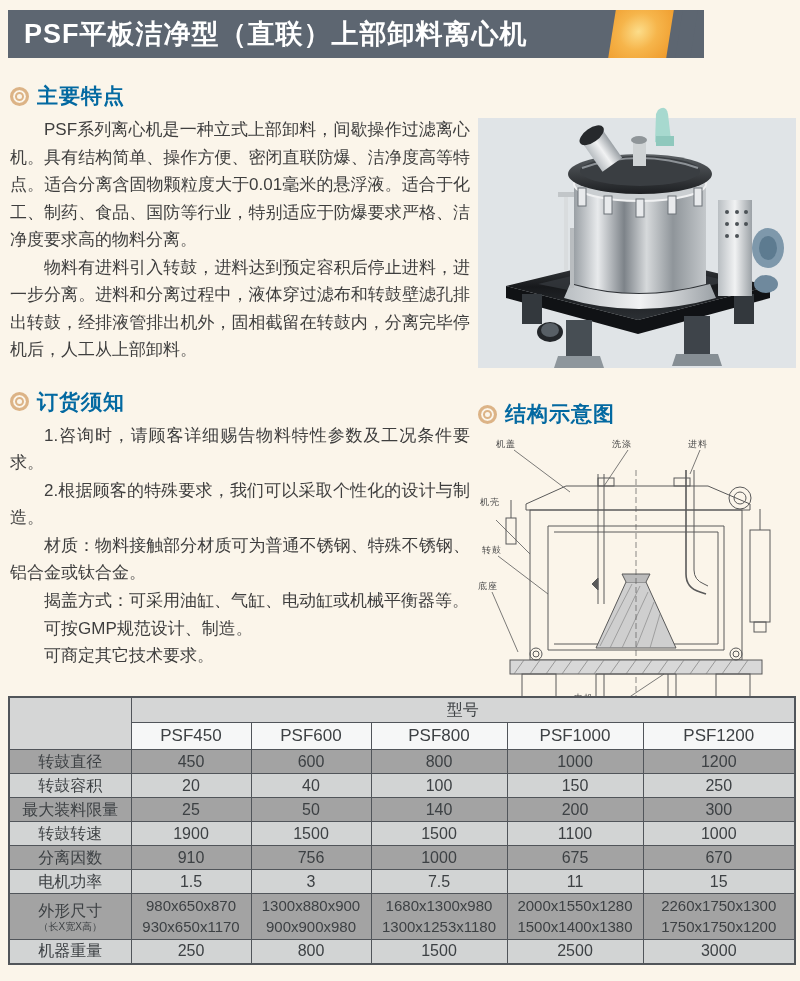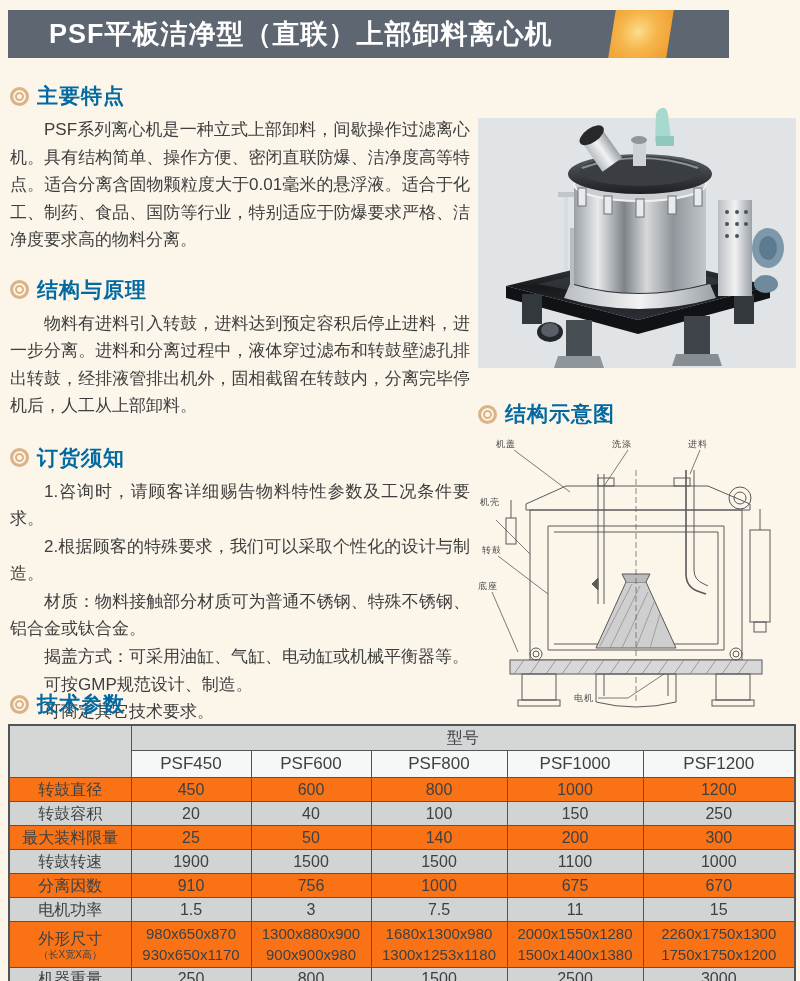--- a/index.html
+++ b/index.html
@@ -1,21 +1,21 @@
 <!DOCTYPE html>
 <html><head>
 <meta charset="utf-8">
 <style>
   html,body{margin:0;padding:0;}
   body{font-family:"Liberation Sans","DejaVu Sans",sans-serif;}
   .page{position:relative;width:800px;height:981px;background:#fbf5ea;overflow:hidden;}
 
   
   .titlebar{position:absolute;left:8px;top:10px;width:696px;height:48px;background:#5d6671;
-    display:flex;align-items:center;padding-left:25px;}
+    display:flex;align-items:center;}
   .titlebar .title{color:#ffffff;font-weight:bold;font-size:27px;padding-left:16px;letter-spacing:1px;white-space:nowrap;}
   .title-accent{position:absolute;left:612px;top:10px;width:58px;height:48px;
     transform:skewX(-9deg);background:radial-gradient(circle at 45% 45%, #fcdd8a 0%, #f6b54b 45%, #ef9b2c 100%);}
   .title-slash{position:absolute;left:679px;top:10px;width:15px;height:48px;transform:skewX(-9deg);background:#5d6671;}
 
   
   .left-col{position:absolute;left:10px;top:66px;width:460px;}
   .right-col{position:absolute;left:478px;top:88px;width:318px;}
 
   .sec-head{display:flex;align-items:center;gap:8px;margin:16px 0 6px 0;}
@@ -33,21 +33,21 @@
 
   
   .specs{position:absolute;left:8px;top:690px;width:786px;}
   table.params{border-collapse:collapse;width:786px;table-layout:fixed;margin-top:6px;}
   table.params th, table.params td{border:1px solid #51555a;color:#3d4144;font-weight:normal;
     text-align:center;vertical-align:middle;padding:0 2px;font-size:16px;line-height:1.25;}
   table.params{border:2px solid #51555a;}
   th.corner{background:#d5d6d6;}
   th.group{background:#d5d6d6;font-size:16px;border-bottom:2px solid #eef0f0;height:24px;}
   tr.modelrow th{background:#f6f7f7;height:26px;font-size:17px;}
-  tr.r-even td, tr.r-even th{background:#f97316;}
+  tr.r-even td, tr.r-even th{background:#a3a3a3;}
   tr.r-odd td, tr.r-odd th{background:#d2d4d4;}
   tr.datarow{height:24px;}
   tr.dims{height:46px;}
   tr.dims td{font-size:15px;padding:0;}
   .dim-line{display:block;line-height:1.35;}
   .lab2{display:block;font-size:10px;line-height:1.1;}
 </style>
 </head>
 <body>
 
@@ -62,24 +62,20 @@
   <div class="left-col">
 
     <div class="sec-head">
       <span class="ring-icon"></span>
       <span class="sec-title">主要特点</span>
     </div>
     <div class="body-text">
         <p>PSF系列离心机是一种立式上部卸料，间歇操作过滤离心机。具有结构简单、操作方便、密闭直联防爆、洁净度高等特点。适合分离含固物颗粒度大于0.01毫米的悬浮液。适合于化工、制药、食品、国防等行业，特别适应于防爆要求严格、洁净度要求高的物料分离。</p>
       </div>
 
-    <div class="sec-head" style="margin-top:22px;">
-      <span class="ring-icon"></span>
-      <span class="sec-title">结构与原理</span>
-    </div>
     <div class="body-text">
         <p>物料有进料引入转鼓，进料达到预定容积后停止进料，进一步分离。进料和分离过程中，液体穿过滤布和转鼓壁滤孔排出转鼓，经排液管排出机外，固相截留在转鼓内，分离完毕停机后，人工从上部卸料。</p>
       </div>
 
     <div class="sec-head" style="margin-top:24px;">
       <span class="ring-icon"></span>
       <span class="sec-title">订货须知</span>
     </div>
     <div class="body-text">
         <p>1.咨询时，请顾客详细赐告物料特性参数及工况条件要求。</p>
@@ -255,24 +251,20 @@
       <span class="dlabel" style="left:134px;top:4px;">洗涤</span>
       <span class="dlabel" style="left:210px;top:4px;">进料</span>
       <span class="dlabel" style="left:2px;top:62px;">机壳</span>
       <span class="dlabel" style="left:4px;top:110px;text-align:center;">转鼓</span>
       <span class="dlabel" style="left:0px;top:146px;">底座</span>
       <span class="dlabel" style="left:96px;top:258px;">电机</span>
     </div>
   </div>
 
   <div class="specs">
-    <div class="sec-head" style="margin:0 0 2px 2px;">
-      <span class="ring-icon"></span>
-      <span class="sec-title">技术参数</span>
-    </div>
     <table class="params">
       <colgroup>
         <col style="width:122px">
           <col style="width:120px">
           <col style="width:120px">
         <col style="width:136px">
           <col style="width:136px">
           <col style="width:152px">
       </colgroup>
       <thead>

